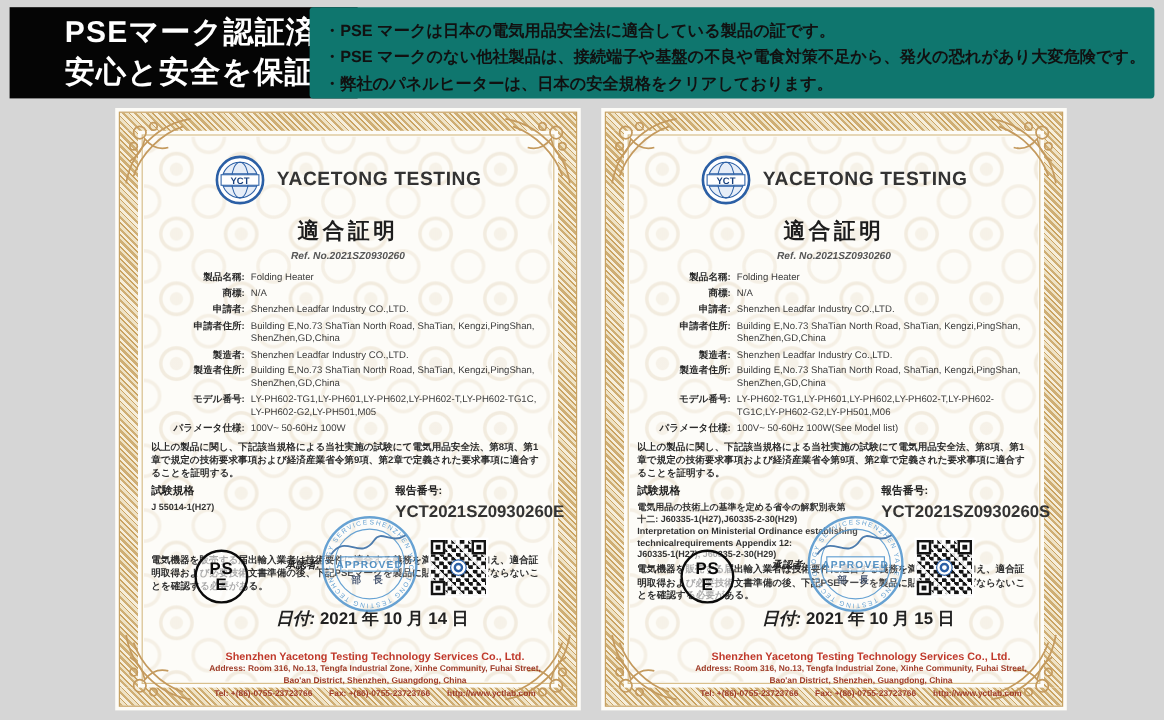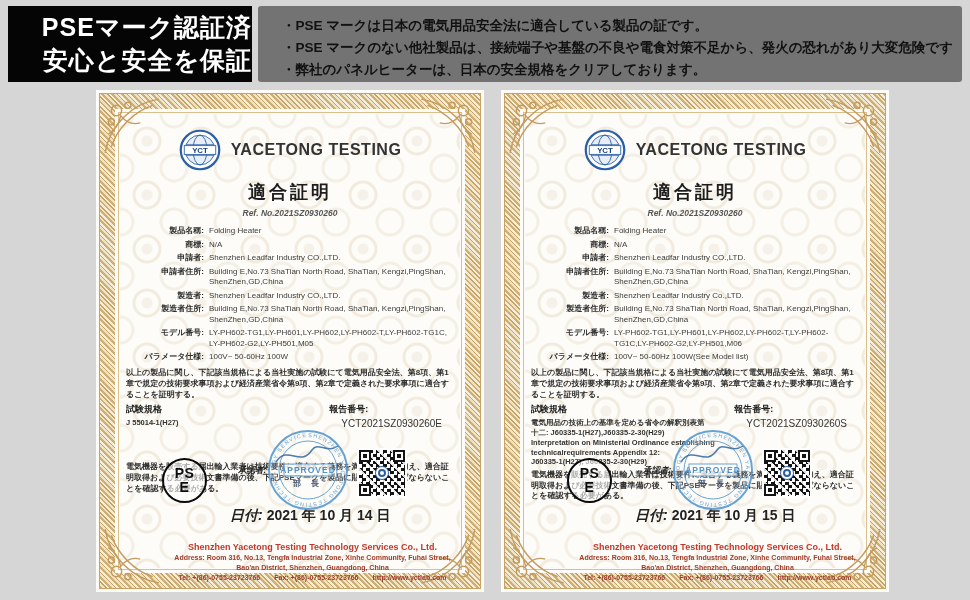--- a/index.html
+++ b/index.html
@@ -6,26 +6,26 @@
   body{
     width:970px;height:600px;overflow:hidden;position:relative;
     background:#d6d6d6;
     font-family:"Liberation Sans","DejaVu Sans",sans-serif;
     -webkit-font-smoothing:antialiased;
   }
   
   .header{position:absolute;left:0;top:0;width:970px;height:88px;}
   .badge{
     position:absolute;left:8px;top:6px;width:244px;height:76px;background:#050505;
-    color:#fff;display:flex;flex-direction:column;justify-content:center;align-items:flex-end;
-    font-weight:900;font-size:25px;letter-spacing:1px;line-height:1.32;text-align:center;
+    color:#fff;display:flex;flex-direction:column;justify-content:center;align-items:flex-start;
+    font-weight:900;font-size:25px;letter-spacing:1px;line-height:1.32;text-align:center;padding-left:46px;
   }
   .bullets{
-    position:absolute;left:258px;top:6px;width:704px;height:76px;background:#737373;
-    border-radius:3px;box-sizing:border-box;padding:9px 10px 0 24px;
+    position:absolute;left:258px;top:6px;width:704px;height:76px;background:#0f766e;
+    border-radius:3px;box-sizing:border-box;padding:9px 10px 0 12px;
   }
   .bullets .b{
     font-size:13.5px;font-weight:600;color:#111;line-height:1.62;white-space:nowrap;overflow:hidden;
   }
   
   .cert{
     position:absolute;top:90px;width:388px;height:502px;background:#fdfcf8;
   }
   .cert.left{left:96px;}
   .cert.right{left:501px;}
@@ -57,21 +57,21 @@
   .fields{margin-top:8px;}
   .frow{display:flex;margin-bottom:3px;line-height:1.32;}
   .flab{flex:none;width:78px;text-align:right;padding-right:5px;font-weight:bold;color:#2c2c2c;}
   .fval{flex:1;color:#3c3c3c;}
   .statement{margin-top:5px;font-weight:600;line-height:1.35;color:#2e2e2e;}
   .standards{margin-top:3px;display:flex;min-height:56px;}
   .std-l{width:62%;}
   .std-r{width:38%;}
   .stdlab{font-weight:bold;font-size:9px;color:#222;margin-bottom:2px;}
   .stdline{font-size:7.5px;font-weight:600;color:#333;line-height:1.3;}
-  .repno{font-size:10px;font-weight:400;color:#333;text-align:center;}
+  .repno{font-size:14px;font-weight:700;color:#333;}
   .note{margin-top:3px;font-weight:600;line-height:1.33;color:#2e2e2e;}
   
   .pse{
     position:absolute;left:36px;top:342px;width:41px;height:41px;border:2.5px solid #0b0b0b;border-radius:50%;
     display:flex;flex-direction:column;justify-content:center;align-items:center;
     font-weight:800;font-size:14px;line-height:.95;color:#0b0b0b;letter-spacing:.5px;background:rgba(255,255,255,.6);
   }
   .approver{position:absolute;left:112px;top:349px;font-size:8.5px;font-weight:bold;font-style:italic;color:#222;}
   .dateline{position:absolute;left:104px;top:391px;font-size:14px;font-weight:bold;font-style:italic;color:#222;white-space:nowrap;}
   .dateline .dv{margin-left:4px;font-style:normal;}

